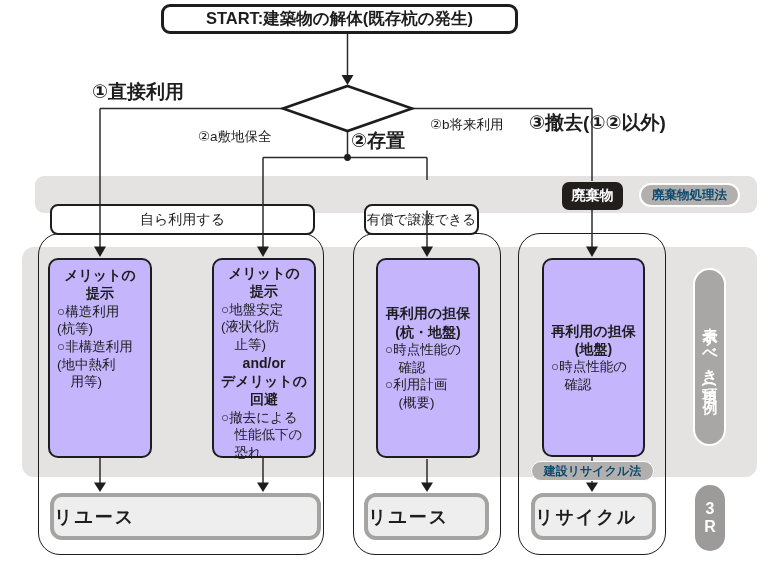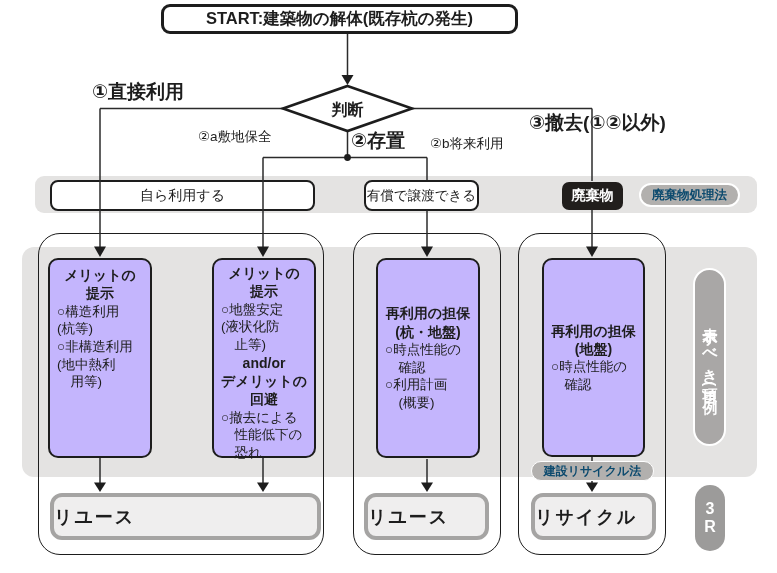--- a/index.html
+++ b/index.html
@@ -20,21 +20,21 @@
   .container-frame{border:1.6px solid var(--ink,#1d1d1d);border-radius:22px;background:transparent;}
   .white-box{background:#c4b5fd;border:2.4px solid var(--ink,#1d1d1d);border-radius:10px;
     display:flex;flex-direction:column;padding:6px 4px;}
   .white-box.center-v{justify-content:center;}
   .bx-line{font-size:13.5px;line-height:1.31;white-space:pre;}
   .bxh{font-weight:bold;text-align:center;font-size:14px;}
   .bxn{text-align:left;padding-left:3px;}
   .start-box{background:#fff;border:3px solid var(--ink,#1d1d1d);border-radius:9px;
     display:flex;align-items:center;justify-content:center;font-weight:bold;font-size:16.5px;}
   .band-node{background:#fff;border:2.4px solid var(--ink,#1d1d1d);border-radius:8px;
-    display:flex;align-items:center;justify-content:center;font-size:14px;}
+    display:flex;align-items:center;justify-content:center;font-size:14px;margin-top:24px;}
   .waste-node{background:var(--waste_bg,#211e1c);color:#fff;border-radius:7px;font-weight:bold;
     font-size:14px;display:flex;align-items:center;justify-content:center;}
   .law-pill{background:var(--pill,#b2b0ae);color:#0c4a6e;font-weight:bold;border:2px solid #fff;
     border-radius:13px;display:flex;align-items:center;justify-content:center;}
   .outcome{background:var(--outcome_fill,#efeeee);border:4px solid var(--outcome_border,#a5a4a3);
     border-radius:12px;display:flex;align-items:center;justify-content:flex-start;
     font-weight:bold;font-size:18px;letter-spacing:2px;}
   .branch-label{font-weight:bold;font-size:19px;white-space:nowrap;}
   .small-label{font-size:13.5px;white-space:nowrap;}
   .decision-label{font-weight:bold;font-size:16px;text-align:center;}
@@ -54,21 +54,21 @@
   <div class="abs panel z-panel" style="left:22px;top:247px;width:735px;height:230px;"></div>
 
   <div class="abs start-box z-box" style="left:161px;top:4px;width:357px;height:30px;">
     <span>START:建築物の解体(既存杭の発生)</span>
   </div>
 
   <div class="abs branch-label z-label" style="left:92px;top:79px;text-align:center;">①直接利用</div>
   <div class="abs branch-label z-label" style="left:529px;top:78px;margin-top:32px;">③撤去(①②以外)</div>
   <div class="abs branch-label z-label" style="left:351px;top:128px;">②存置</div>
   <div class="abs small-label z-label" style="left:198px;top:128px;">②a敷地保全</div>
-  <div class="abs small-label z-label" style="left:430px;top:135px;">②b将来利用</div>
+  <div class="abs small-label z-label" style="left:430px;top:116px;">②b将来利用</div>
 
   <svg class="abs z-lines" style="left:0;top:0;" width="777" height="573" viewBox="0 0 777 573">
     <g stroke="#2b2b2b" stroke-width="1.5" fill="none">
       <path d="M347.5 34 V76"></path>
       <path d="M100 108.5 H284"></path>
       <path d="M412 108.5 H592"></path>
       <path d="M100 108.5 V247"></path>
       <path d="M347.5 131 V157.5"></path>
       <path d="M263 157.5 H427"></path>
       <path d="M263 157.5 V247"></path>
@@ -89,21 +89,20 @@
       <polygon points="421,246.5 433,246.5 427,257"></polygon>
       <polygon points="586,246.5 598,246.5 592,257"></polygon>
       <polygon points="94,482.5 106,482.5 100,492"></polygon>
       <polygon points="257,482.5 269,482.5 263,492"></polygon>
       <polygon points="421,482.5 433,482.5 427,492"></polygon>
       <polygon points="586,482.5 598,482.5 592,492"></polygon>
       <circle cx="347.5" cy="157.5" r="3.4"></circle>
     </g>
     <polygon points="347.5,86 412,108.5 347.5,131 283,108.5" fill="#ffffff" stroke="#1d1d1d" stroke-width="2.6"></polygon>
   </svg>
-  <div class="abs decision-label z-label" style="left:283px;top:100px;width:129px;">判断</div>
 
   <div class="abs band-node z-box" style="left:50px;top:180px;width:265px;height:31px;">
     <span>自ら利用する</span>
   </div>
   <div class="abs band-node z-box" style="left:364px;top:180px;width:115px;height:31px;font-size:13.5px;">
     <span>有償で譲渡できる</span>
   </div>
   <div class="abs waste-node z-label" style="left:562px;top:182px;width:61px;height:28px;">
     <span>廃棄物</span>
   </div>

